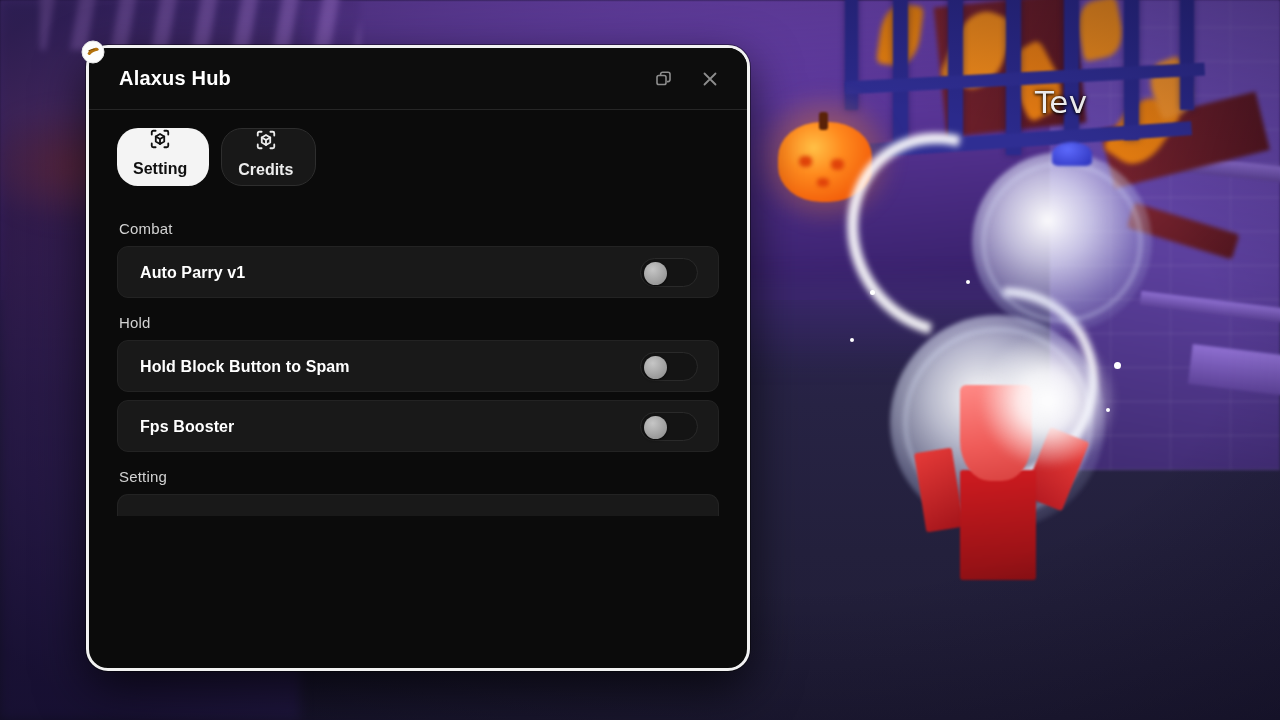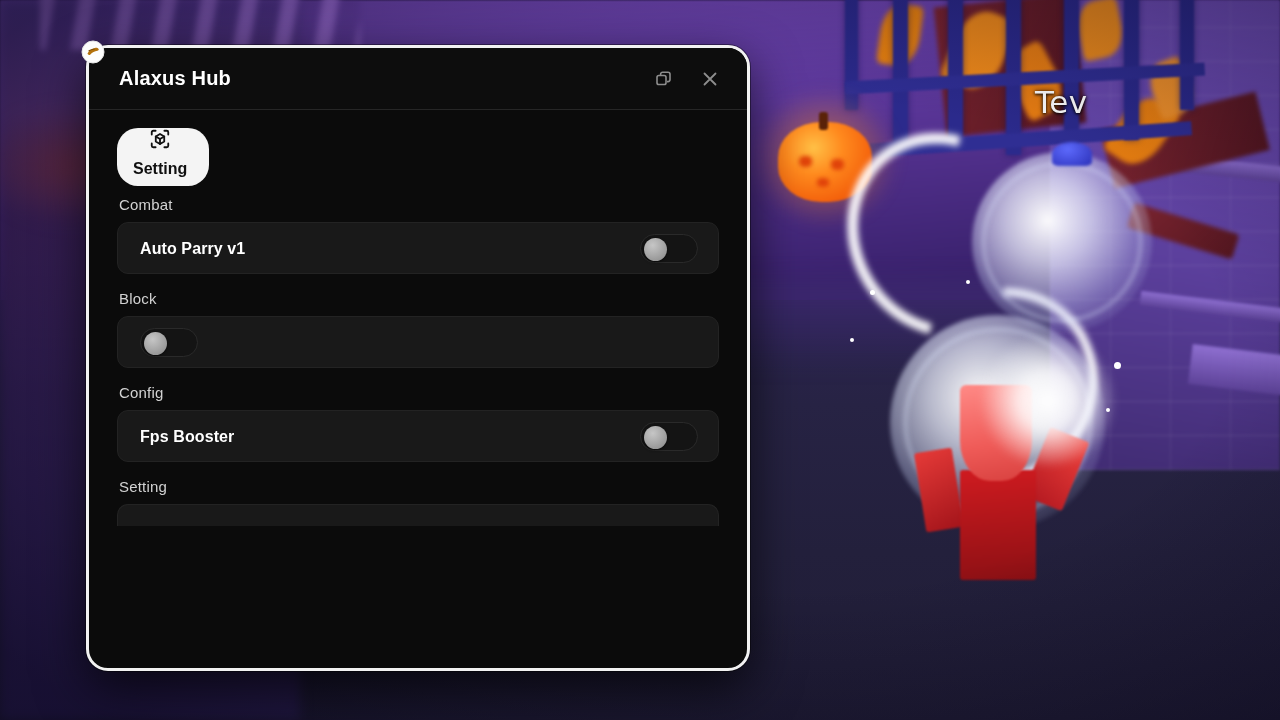--- a/index.html
+++ b/index.html
@@ -197,21 +197,21 @@
   .tab.active{ background:#f4f4f4; color:#101010; }
   .tab.inactive{ background:#181818; color:#ededed; border:1px solid #2e2e2e; }
   .tab .ticon{ display:flex; width:22px; height:22px; }
 
   
   .section-label{
     color:#d2d2d2; font-size:15px; font-weight:400;
     margin:16px 0 9px 2px;
     letter-spacing:.2px;
   }
-  .section-label.first{ margin-top:4px; }
+  .section-label.first{ margin-top:28px; }
 
   .opt-row{
     display:flex; align-items:center; justify-content:space-between;
     height:52px;
     background:#191919;
     border:1px solid #232323;
     border-radius:11px;
     padding:1px 20px 0 22px;
     margin-bottom:8px;
   }
@@ -342,42 +342,55 @@
             <path d="M16.8 3h2.6A1.6 1.6 0 0 1 21 4.6v2.6"></path>
             <path d="M21 16.8v2.6a1.6 1.6 0 0 1-1.6 1.6h-2.6"></path>
             <path d="M7.2 21H4.6A1.6 1.6 0 0 1 3 19.4v-2.6"></path>
             <path d="M12 6.6 16.6 9.3v5.4L12 17.4 7.4 14.7V9.3z"></path>
             <path d="M12 12.1 16.6 9.3M12 12.1 7.4 9.3M12 12.1v5.3"></path>
           </svg>
         </span>
         <span>Setting</span>
       </div>
 
+      <div class="tab inactive">
+        <span class="ticon">
+          <svg width="22" height="22" viewBox="0 0 24 24" fill="none" stroke="currentColor" stroke-width="2" stroke-linecap="round" stroke-linejoin="round">
+            <path d="M3 7.2V4.6A1.6 1.6 0 0 1 4.6 3H7.2"></path>
+            <path d="M16.8 3h2.6A1.6 1.6 0 0 1 21 4.6v2.6"></path>
+            <path d="M21 16.8v2.6a1.6 1.6 0 0 1-1.6 1.6h-2.6"></path>
+            <path d="M7.2 21H4.6A1.6 1.6 0 0 1 3 19.4v-2.6"></path>
+            <path d="M12 6.6 16.6 9.3v5.4L12 17.4 7.4 14.7V9.3z"></path>
+            <path d="M12 12.1 16.6 9.3M12 12.1 7.4 9.3M12 12.1v5.3"></path>
+          </svg>
+        </span>
+        <span>Credits</span>
+      </div>
     </div>
 
     <div class="section-label first">Combat</div>
 
     <div class="opt-row">
       <span class="opt-label">Auto Parry v1</span>
       <span class="toggle">
           <span class="knob"></span>
         </span>
     </div>
 
 
 
-    <div class="section-label">Block</div>
+    <div class="section-label">Hold</div>
 
     <div class="opt-row">
+      <span class="opt-label">Hold Block Button to Spam</span>
       <span class="toggle">
           <span class="knob"></span>
         </span>
     </div>
 
-    <div class="section-label">Config</div>
 
     <div class="opt-row">
       <span class="opt-label">Fps Booster</span>
       <span class="toggle">
           <span class="knob"></span>
         </span>
     </div>
 
     <div class="section-label">Setting</div>
     <div class="opt-row clipped"></div>

